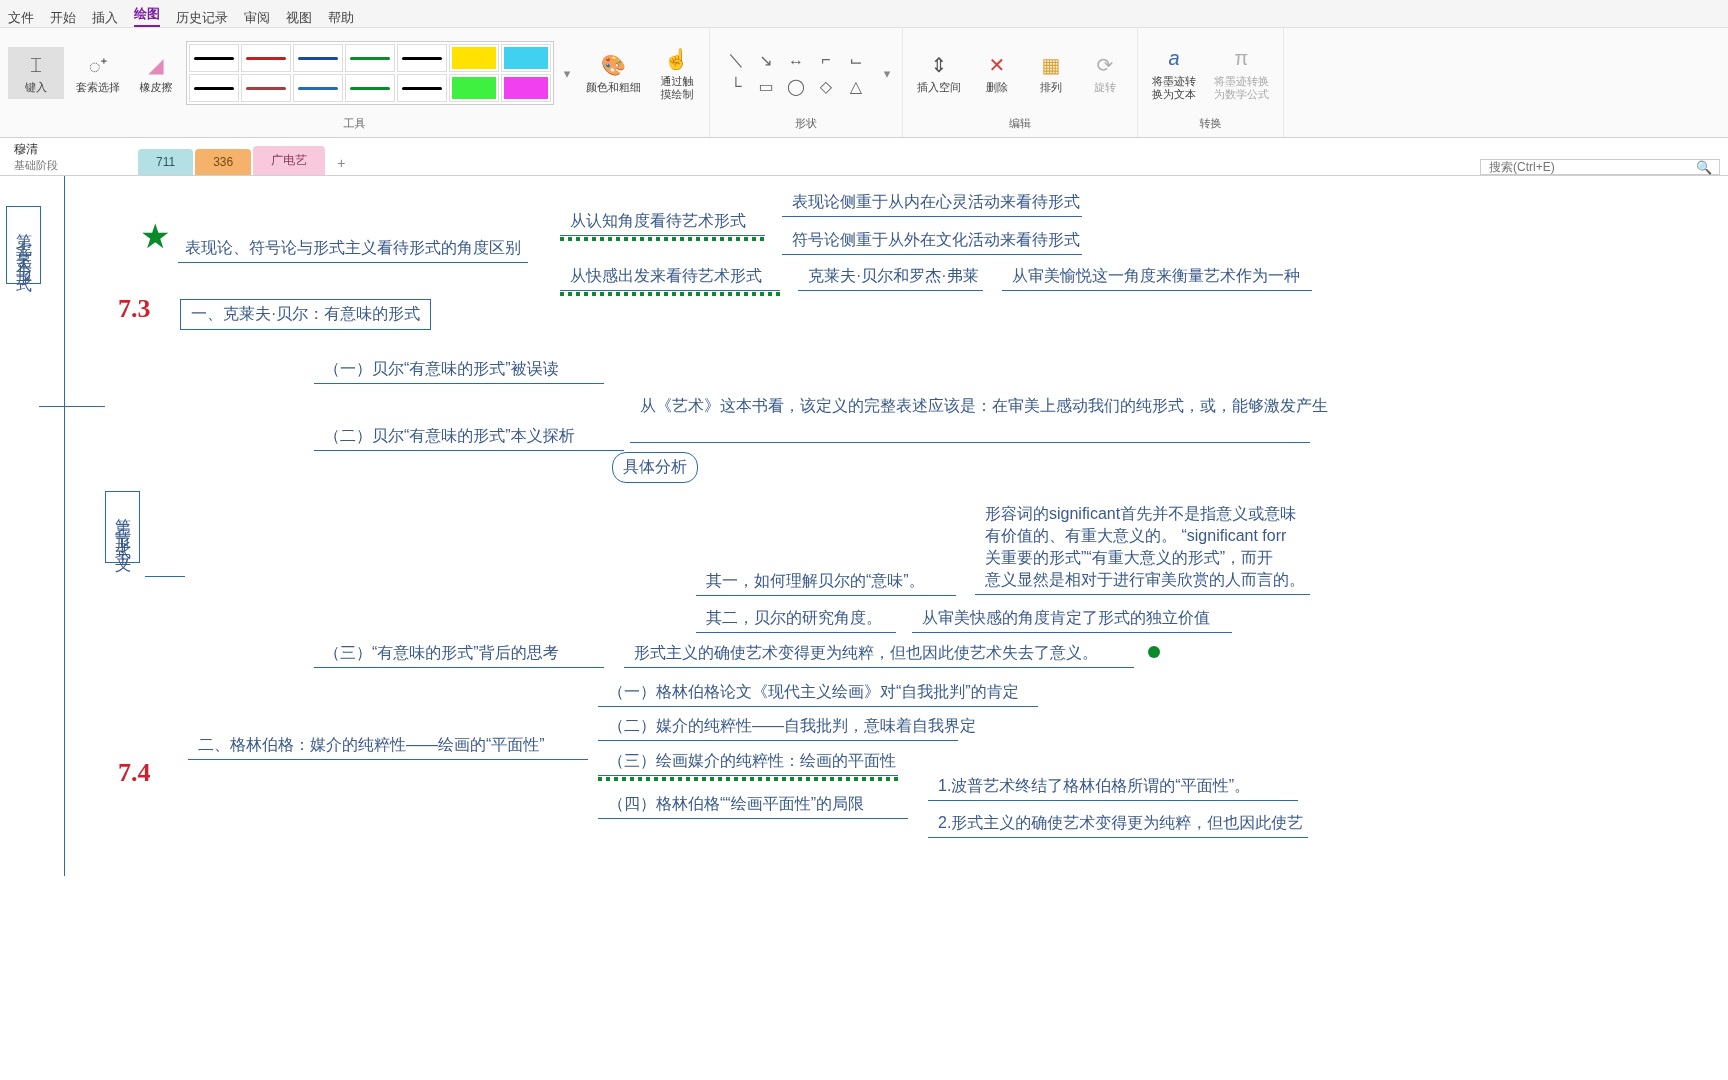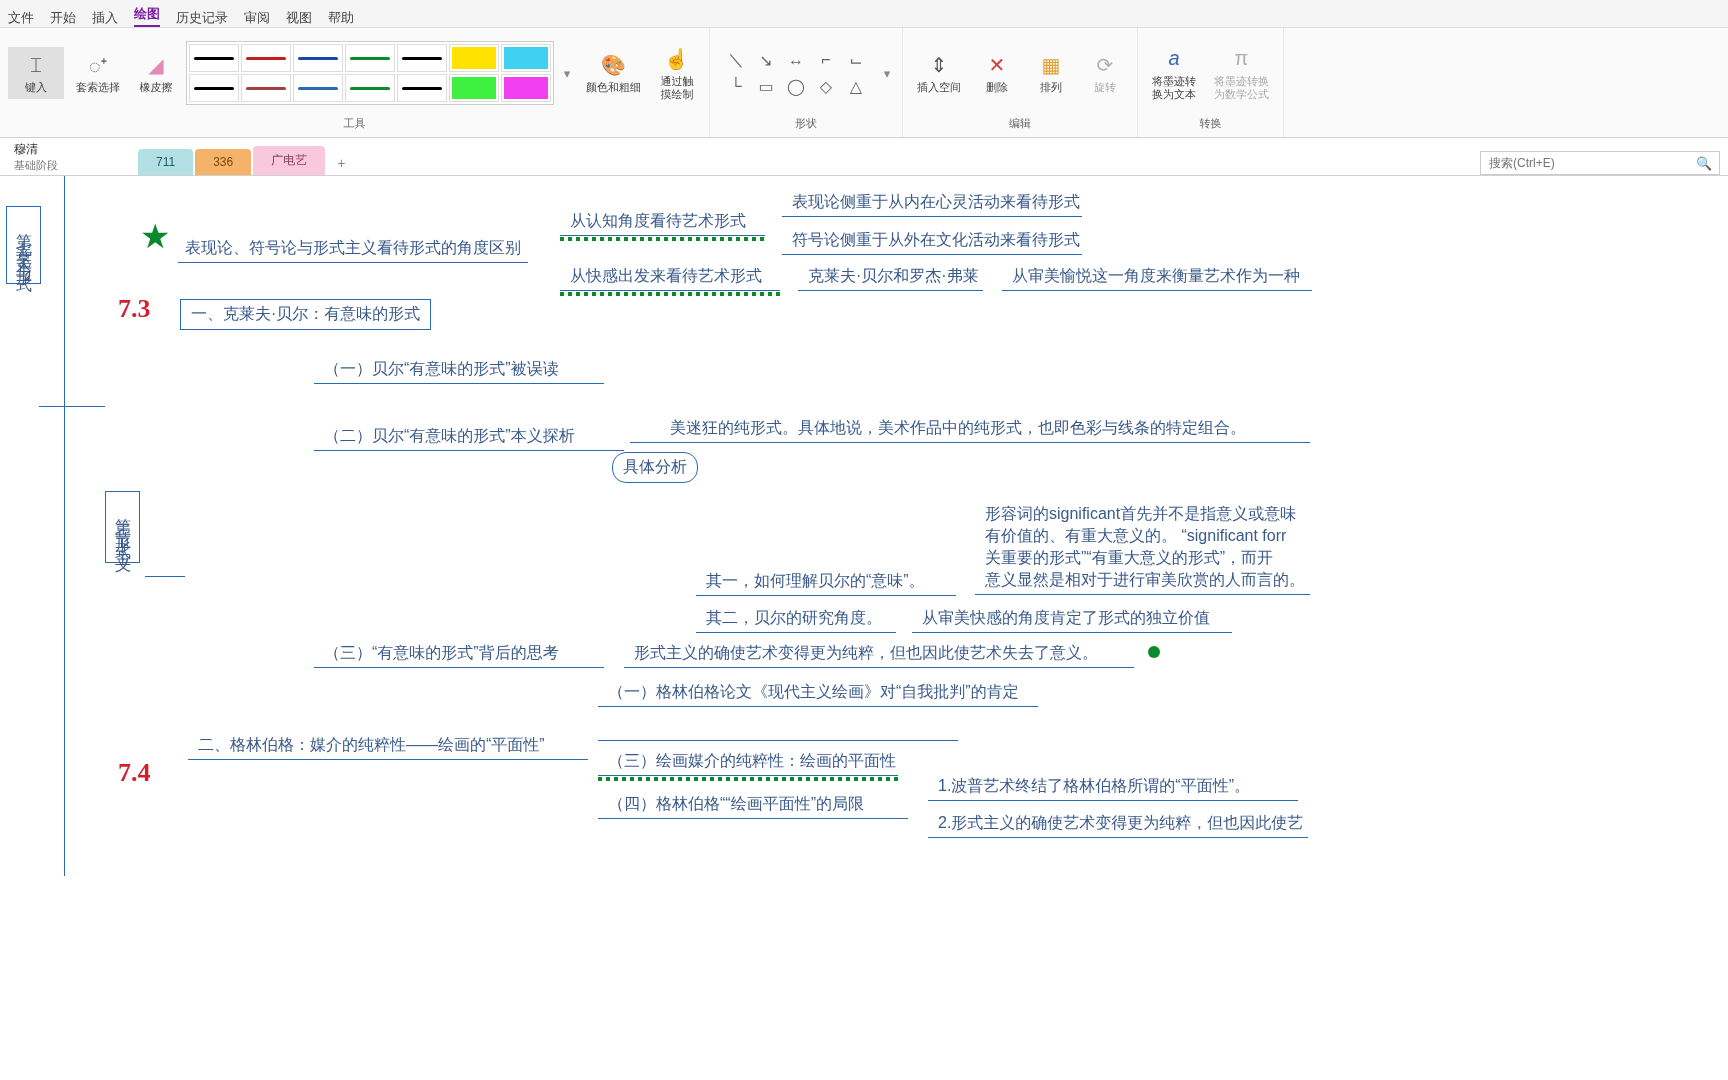--- a/index.html
+++ b/index.html
@@ -25,21 +25,21 @@
   .below-ribbon { display: flex; height: 38px; align-items: stretch; border-bottom: 1px solid #d0d0d0; }
   .nb-title-area { width: 130px; display: flex; flex-direction: column; justify-content: center; padding-left: 14px; }
   .nb-title { font-size: 12px; color: #333; }
   .nb-sub { font-size: 11px; color: #777; }
   .tabs { display: flex; align-items: flex-end; flex: 1; padding-left: 8px; }
   .tab { padding: 6px 18px; font-size: 12px; border-radius: 4px 4px 0 0; margin-right: 2px; cursor: pointer; }
   .tab-711 { background: #b3e0e5; color: #2a5a60; }
   .tab-336 { background: #f5b26b; color: #7a4a10; }
   .tab-gdy { background: #f8c8dc; color: #8a3a5a; }
   .tab-add { padding: 4px 10px; color: #888; font-size: 14px; }
-  .search-box { margin-left: auto; width: 240px; display: flex; align-items: center; border: 1px solid #ccc; height: 24px; margin-top: 6px; margin-right: 8px; padding: 0 6px; color: #888; }
+  .search-box { margin-left: auto; width: 240px; display: flex; align-items: center; border: 1px solid #ccc; height: 16px; margin-top: 6px; margin-right: 8px; padding: 0 6px; color: #888; }
   .search-box input { border: none; outline: none; flex: 1; font-size: 12px; color: #666; background: transparent; }
   .main { display: flex; height: calc(1080px - 28px - 110px - 38px); }
   .page-list { width: 115px; background: #e8f4f6; border-right: 1px solid #c0d8dc; display: flex; flex-direction: column; }
   .page-list .add-page { padding: 8px 10px; color: #4a7a80; background: #7abec9; color: #fff; font-size: 12px; }
   .page-list .page-item { padding: 8px 10px; font-size: 12px; color: #3a5a60; cursor: pointer; }
   .page-list .page-item.sel { background: #c5e3e8; }
   .canvas { flex: 1; position: relative; background: #fff; overflow: hidden; }
   .mm-node { position: absolute; border: 1px solid #2a6ab0; padding: 4px 10px; background: #fff; font-size: 16px; color: #3a5a8a; white-space: nowrap; }
   .mm-node.vert { writing-mode: vertical-rl; text-orientation: upright; padding: 14px 6px; height: auto; letter-spacing: 6px; }
   .mm-text { position: absolute; font-size: 16px; color: #3a5a8a; white-space: nowrap; }
@@ -244,21 +244,21 @@
 
     <div class="ink-red" style="left:118px; top:118px;">7.3</div>
     <div class="mm-node" style="left:180px; top:123px;">一、克莱夫·贝尔：有意味的形式</div>
 
     <div class="mm-text" style="left:324px; top:183px;">（一）贝尔“有意味的形式”被误读</div>
     <div class="mm-underline" style="left:314px; top:207px; width:290px;"></div>
 
     <div class="mm-text" style="left:324px; top:250px;">（二）贝尔“有意味的形式”本义探析</div>
     <div class="mm-underline" style="left:314px; top:274px; width:310px;"></div>
 
-    <div class="mm-text" style="left:670px; top:242px;">美迷狂的纯形式。具体地说，美术作品中的纯形式，也即色彩与线条的特定组合。</div>
+    <div class="mm-text" style="left:640px; top:220px;">从《艺术》这本书看，该定义的完整表述应该是：在审美上感动我们的纯形式，或，能够激发产生</div>
     <div class="mm-underline" style="left:630px; top:266px; width:680px;"></div>
 
     <div class="mm-node" style="left:612px; top:276px;border-radius:14px;">具体分析</div>
 
     <div class="mm-text" style="left:706px; top:395px;">其一，如何理解贝尔的“意味”。</div>
     <div class="mm-underline" style="left:696px; top:419px; width:260px;"></div>
     <div class="mm-text" style="left:985px; top:328px;">形容词的significant首先并不是指意义或意味</div>
     <div class="mm-text" style="left:985px; top:350px;">有价值的、有重大意义的。 “significant forr</div>
     <div class="mm-text" style="left:985px; top:372px;">关重要的形式”“有重大意义的形式”，而开</div>
     <div class="mm-text" style="left:985px; top:394px;">意义显然是相对于进行审美欣赏的人而言的。</div>
@@ -274,20 +274,21 @@
     <div class="mm-text" style="left:634px; top:467px;">形式主义的确使艺术变得更为纯粹，但也因此使艺术失去了意义。</div>
     <div class="mm-underline" style="left:624px; top:491px; width:510px;"></div>
     <div class="ink-green-dot" style="left:1148px; top:470px;"></div>
 
     <div class="ink-red" style="left:118px; top:555px;margin-top:27px;">7.4</div>
     <div class="mm-text" style="left:198px; top:559px;">二、格林伯格：媒介的纯粹性——绘画的“平面性”</div>
     <div class="mm-underline" style="left:188px; top:583px; width:400px;"></div>
 
     <div class="mm-text" style="left:608px; top:506px;">（一）格林伯格论文《现代主义绘画》对“自我批判”的肯定</div>
     <div class="mm-underline" style="left:598px; top:530px; width:440px;"></div>
+    <div class="mm-text" style="left:608px; top:540px;">（二）媒介的纯粹性——自我批判，意味着自我界定</div>
     <div class="mm-underline" style="left:598px; top:564px; width:360px;"></div>
     <div class="mm-text" style="left:608px; top:575px;">（三）绘画媒介的纯粹性：绘画的平面性</div>
     <div class="mm-underline" style="left:598px; top:599px; width:300px;"></div>
     <div class="green-squiggle" style="left:598px; top:601px; width:300px;"></div>
     <div class="mm-text" style="left:608px; top:618px;">（四）格林伯格““绘画平面性”的局限</div>
     <div class="mm-underline" style="left:598px; top:642px; width:310px;"></div>
 
     <div class="mm-text" style="left:938px; top:600px;">1.波普艺术终结了格林伯格所谓的“平面性”。</div>
     <div class="mm-underline" style="left:928px; top:624px; width:370px;"></div>
     <div class="mm-text" style="left:938px; top:637px;">2.形式主义的确使艺术变得更为纯粹，但也因此使艺</div>

